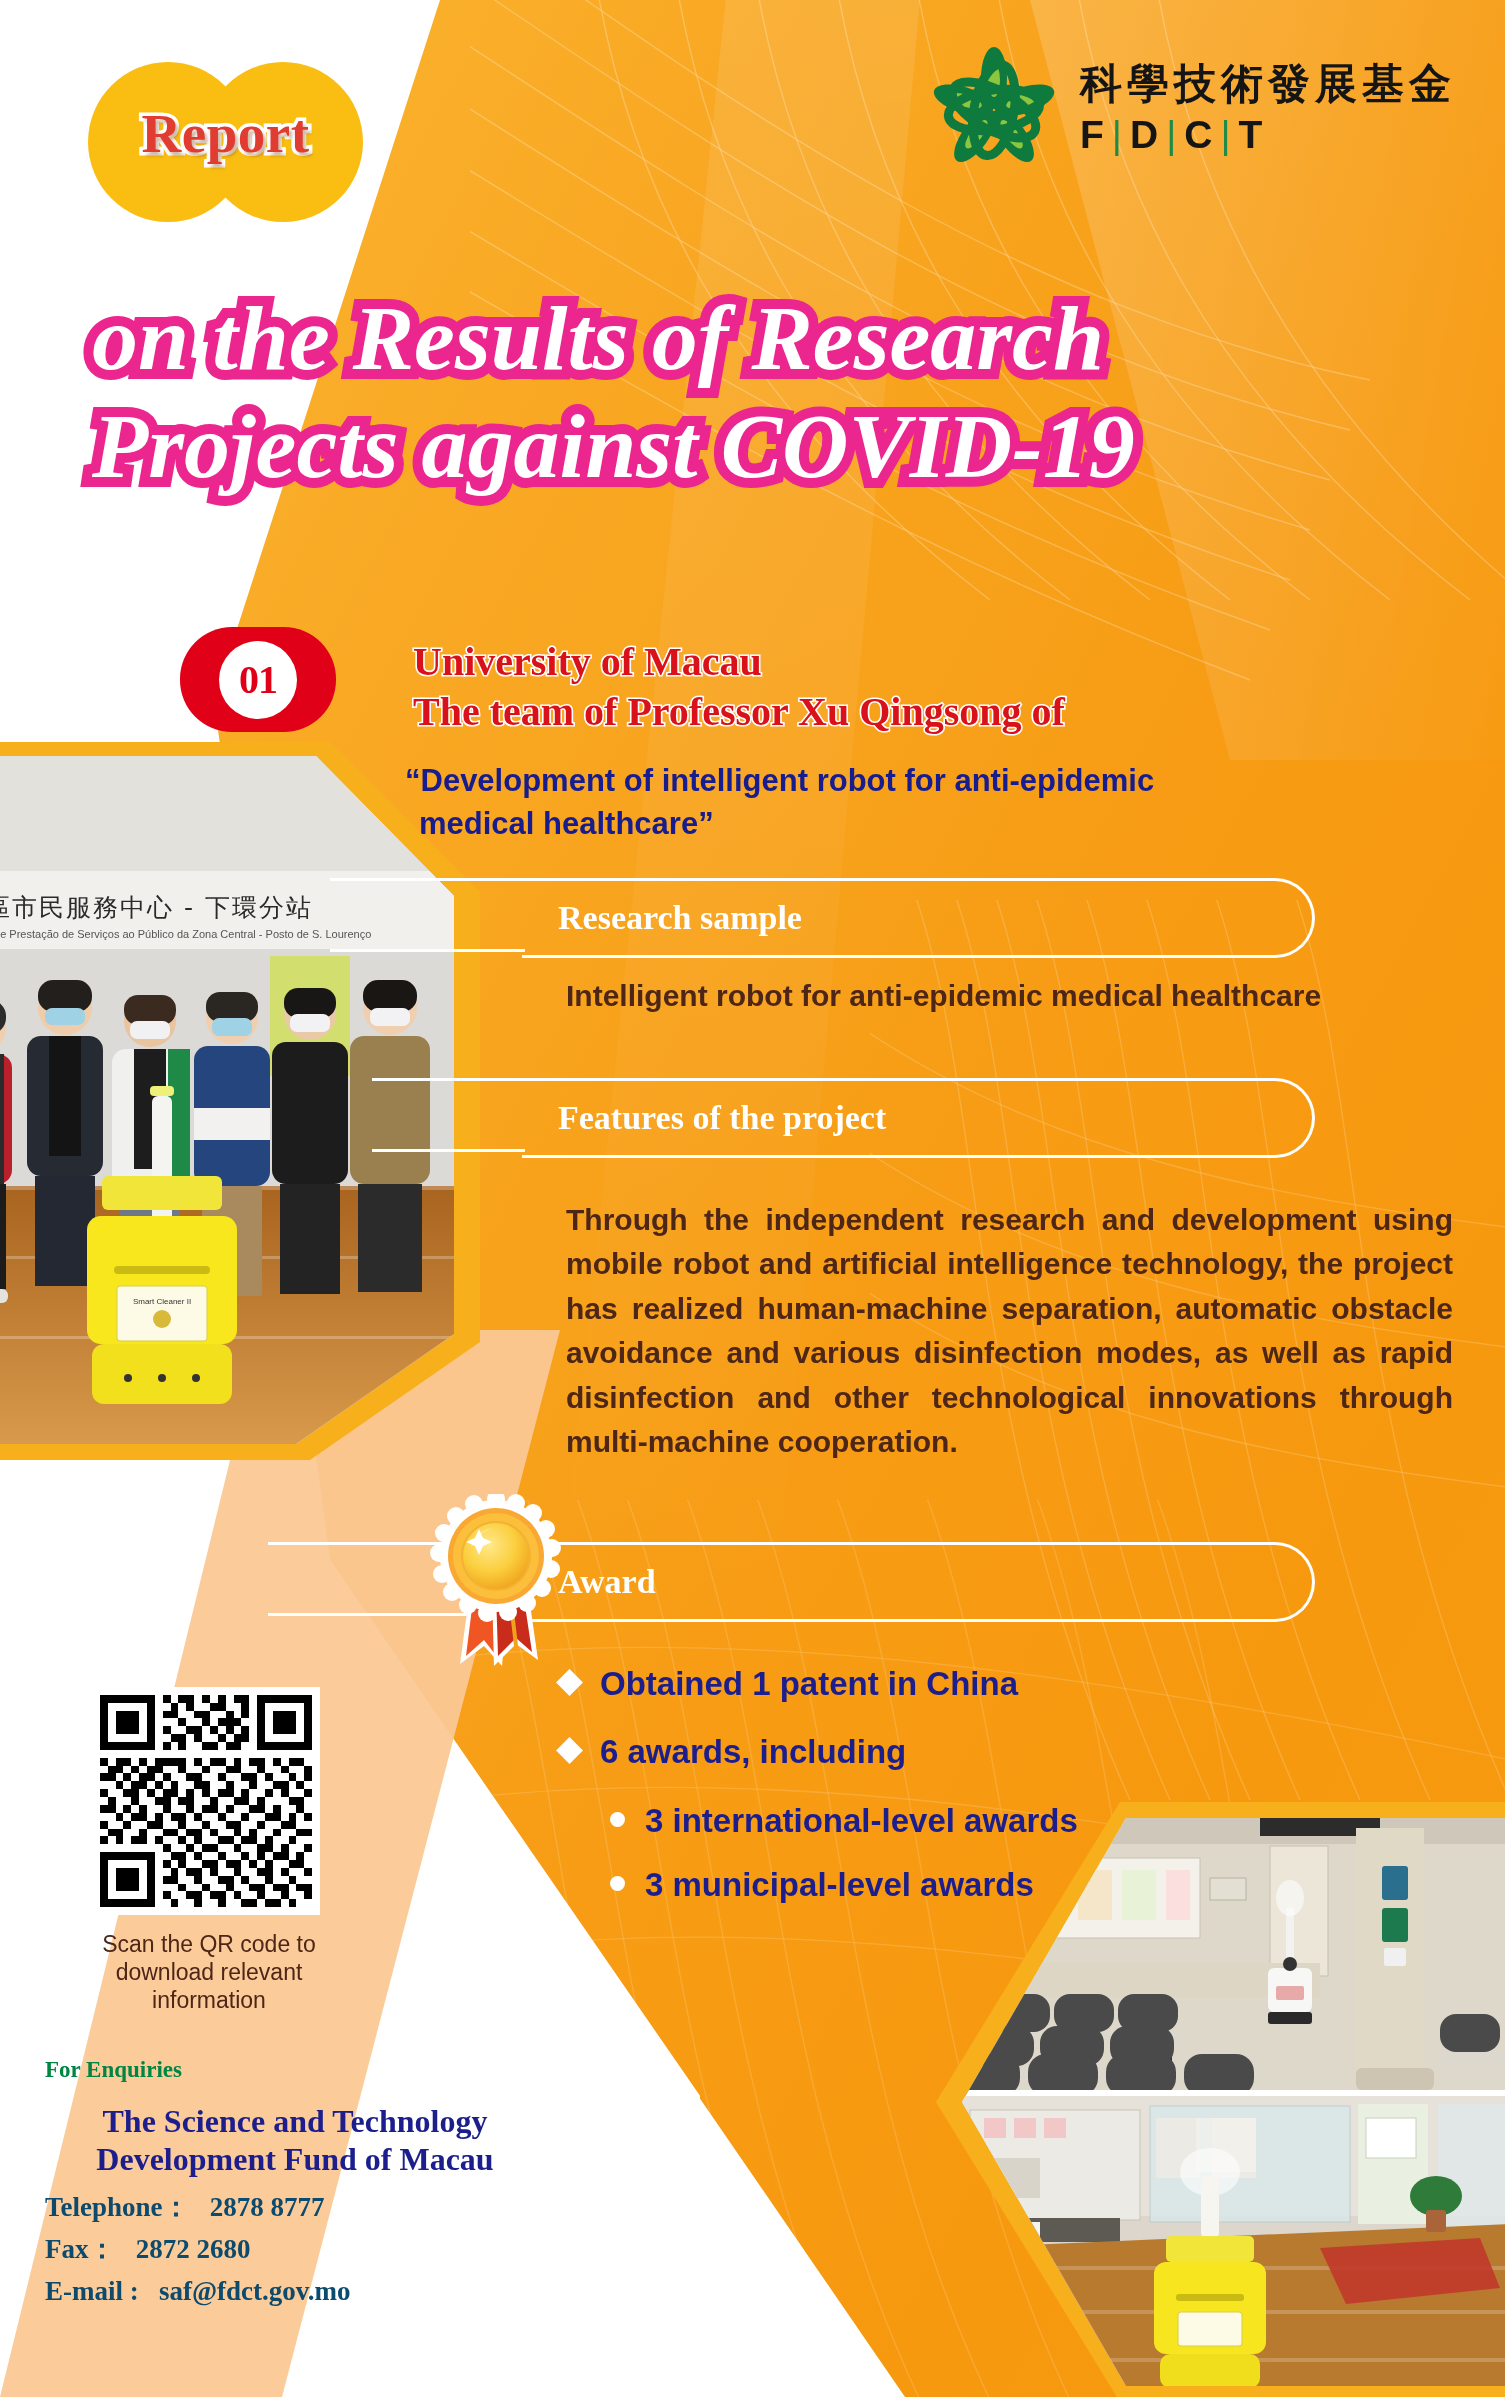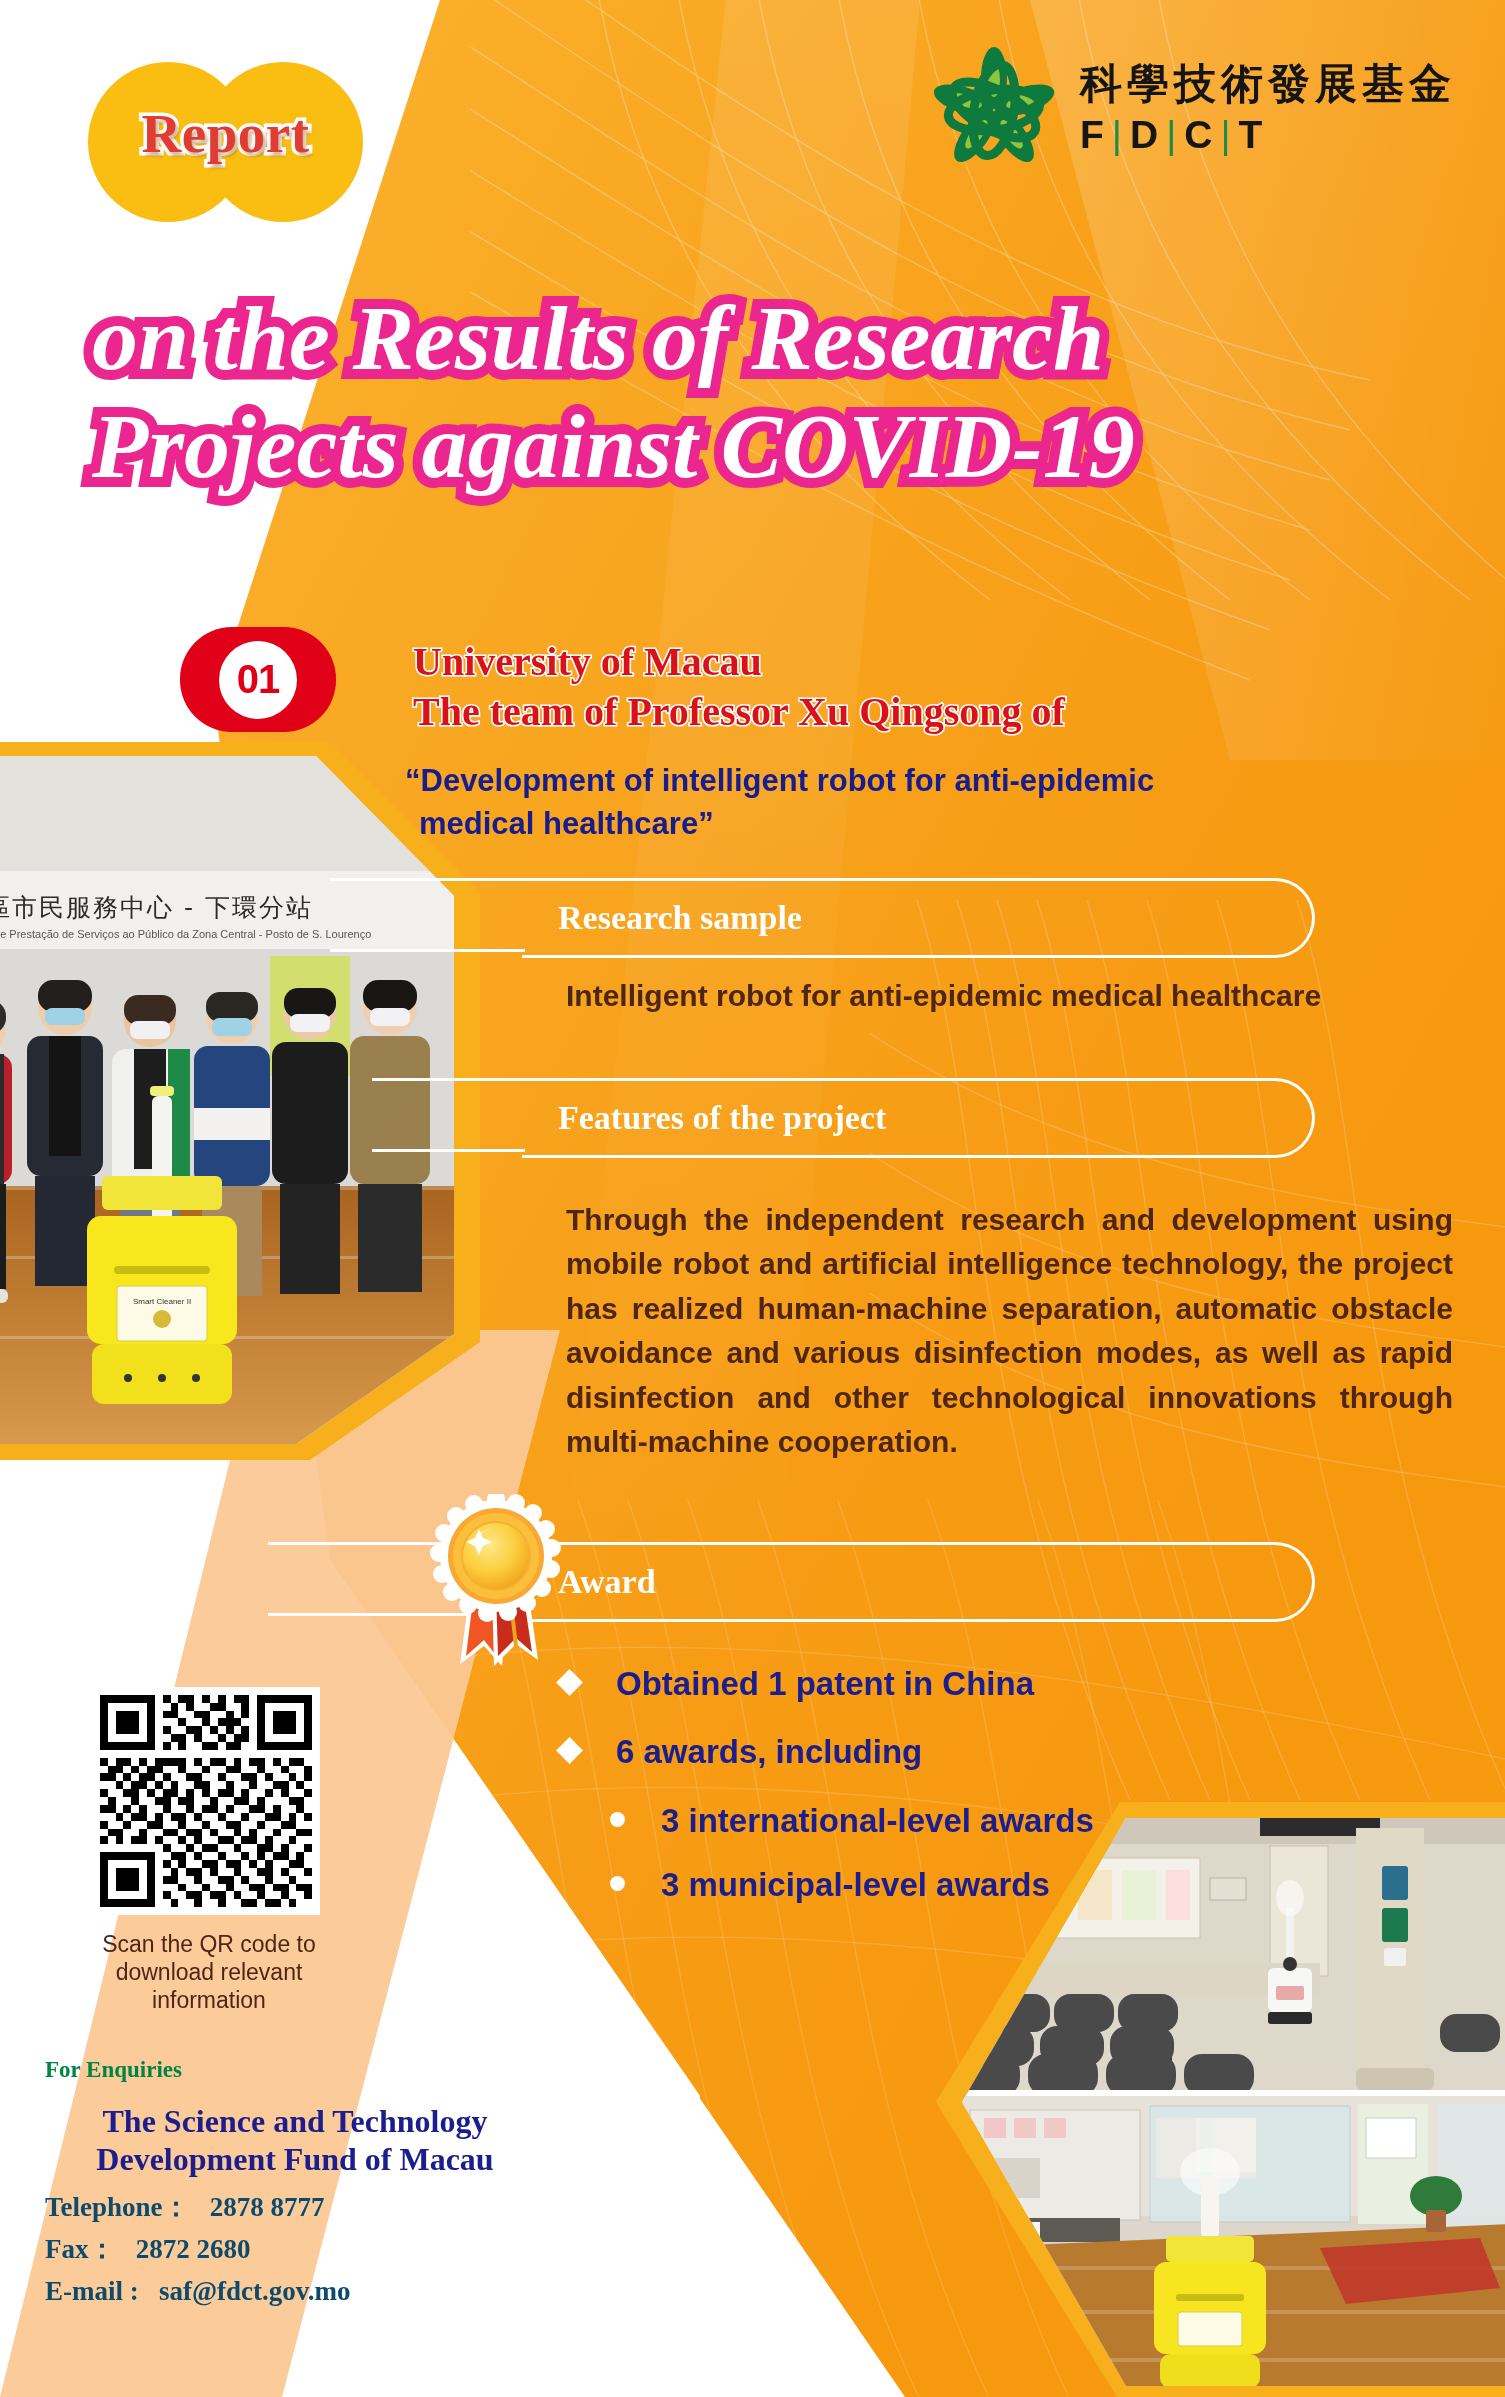--- a/index.html
+++ b/index.html
@@ -83,21 +83,21 @@
   .tline{position:relative;display:inline-block;}
 
   
   .badge01{
     position:absolute;left:180px;top:627px;width:156px;height:105px;border-radius:52px;
     background:#e00018;display:flex;align-items:center;justify-content:center;
   }
   .badge01 .disc{
     width:78px;height:78px;border-radius:50%;background:#fff;
     display:flex;align-items:center;justify-content:center;
-    font-family:Liberation Sans, sans-serif;font-weight:bold;font-size:40px;color:#e00018;
+    font-family:Liberation Serif, serif;font-weight:bold;font-size:40px;color:#e00018;
     letter-spacing:-1px;
     text-align:right;
   }
 
   
   .team-head{
     position:absolute;left:413px;top:637px;width:900px;
     font-family:"Liberation Serif",serif;font-weight:bold;font-size:40px;line-height:1.25;
     color:#d8111a;-webkit-text-stroke:3.2px #ffffff;paint-order:stroke fill;
   }
@@ -137,21 +137,21 @@
     position:absolute;left:566px;top:1198px;width:887px;
     font-family:"Liberation Sans",sans-serif;font-weight:bold;font-size:30px;line-height:1.48;
     color:#4d2617;text-align:justify;
   }
 
   
   .medal{position:absolute;left:424px;top:1494px;width:152px;height:178px;}
 
   
   .awards{position:absolute;left:560px;top:1664px;width:800px;}
-  .aw-li{display:flex;align-items:flex-start;margin-bottom:28px;gap:16px;}
+  .aw-li{display:flex;align-items:flex-start;margin-bottom:28px;}
   .aw-li .dia{
     flex:0 0 auto;width:19px;height:19px;background:#fff;transform:rotate(45deg);
     margin:9px 21px 0 0;
   }
   .aw-li .txt{
     font-family:"Liberation Sans",sans-serif;font-weight:bold;font-size:33px;line-height:1.22;color:#1b1e8c;
   }
   .aw-sub{margin-left:50px;}
   .aw-sub .aw-li{margin-bottom:24px;}
   .aw-sub .dot{

